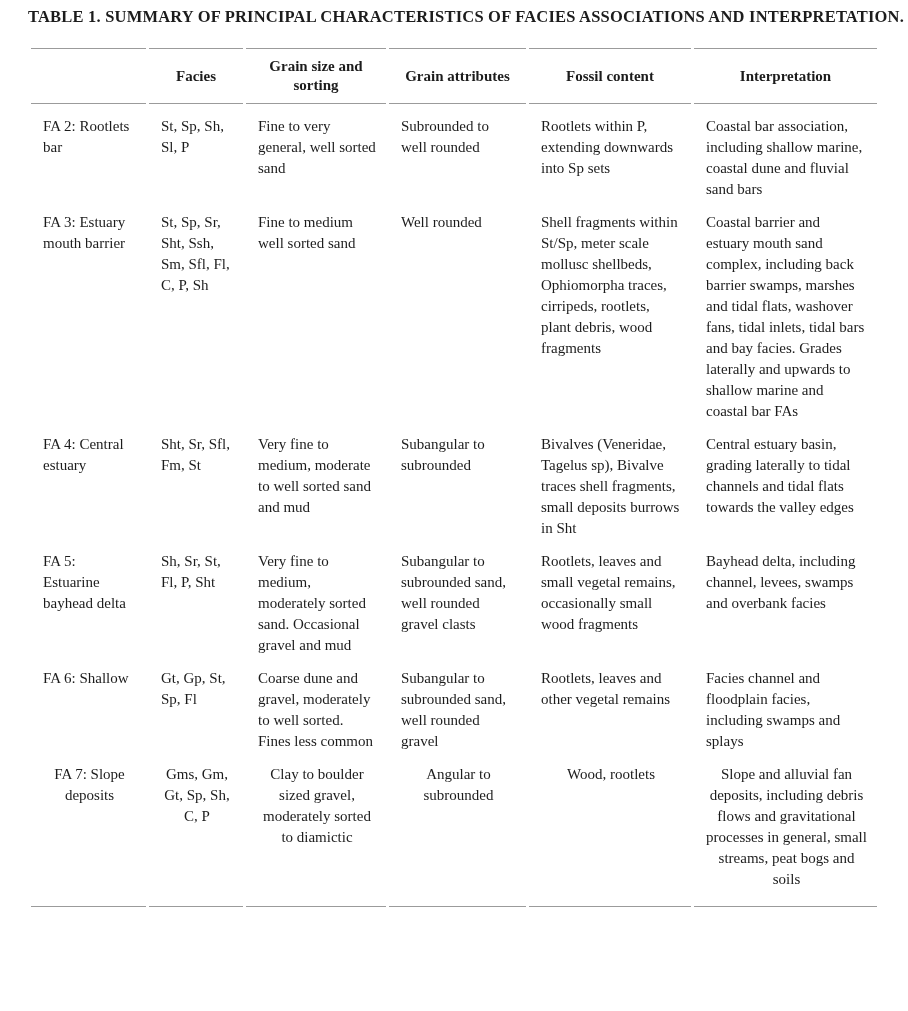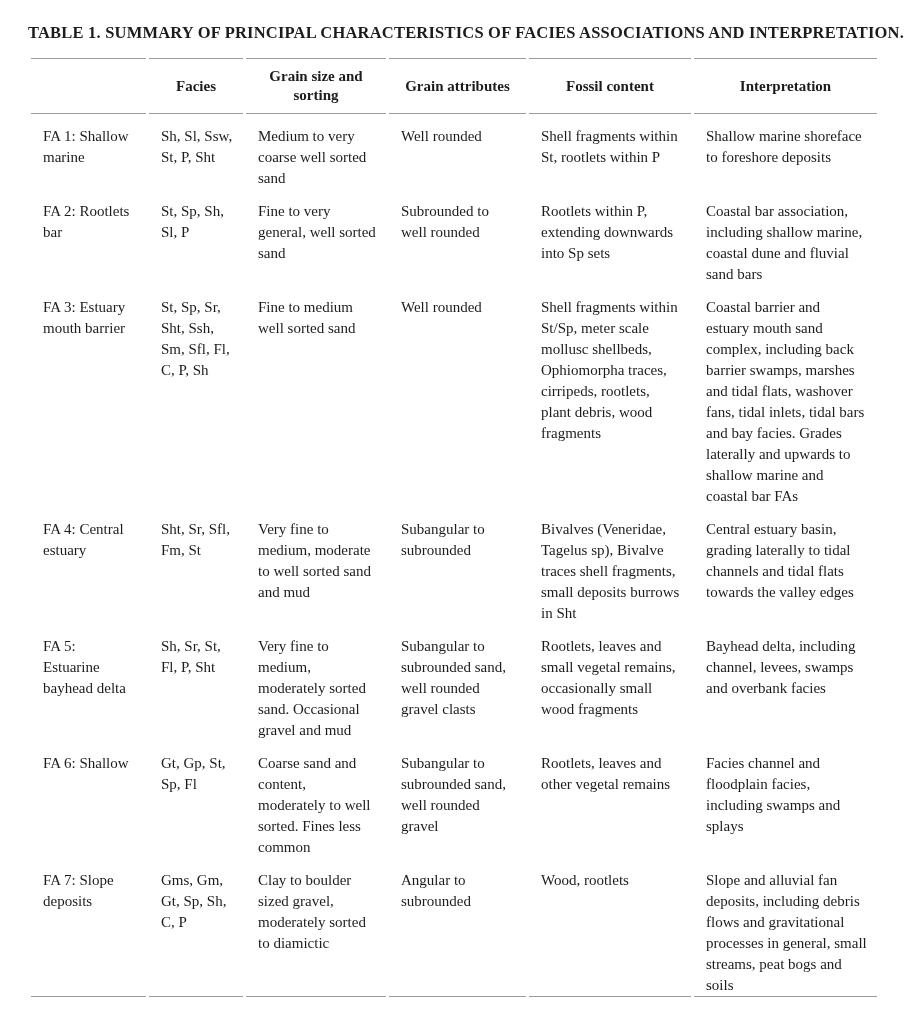--- a/index.html
+++ b/index.html
@@ -14,28 +14,28 @@
   .page {
     width: 908px;
     height: 1011px;
     padding: 7px 28px 0 28px;
   }
   .table-title {
     font-size: 16.5px;
     font-weight: bold;
     letter-spacing: 0.2px;
     white-space: nowrap;
-    margin-top: 16px;
+    margin-top: 0;
   }
   table.facies-table {
     border-collapse: separate;
     border-spacing: 3px 0;
     table-layout: fixed;
     width: 852px;
-    margin-top: 15px;
+    margin-top: 21px;
   }
   table.facies-table th {
     border-top: 1.5px solid #9b9b9b;
     border-bottom: 1.5px solid #9b9b9b;
     font-weight: bold;
     font-size: 15px;
     text-align: center;
     vertical-align: middle;
     padding: 8px 6px;
     height: 52px;
@@ -43,20 +43,22 @@
   }
   table.facies-table td {
     vertical-align: top;
     font-size: 15px;
     line-height: 21px;
     padding: 12px 10px 0 12px;
     overflow: hidden;
   }
   table.facies-table tr.last-row td {
     border-bottom: 1.5px solid #9b9b9b;
+    padding-bottom: 16px;
+    text-align: center;
   }
 </style>
 </head>
 <body>
 
 <div class="page">
 
   <div class="table-title">TABLE 1. SUMMARY OF PRINCIPAL CHARACTERISTICS OF FACIES ASSOCIATIONS AND INTERPRETATION.</div>
 
   <table class="facies-table">
@@ -72,28 +74,20 @@
       <tr>
         <th></th>
         <th>Facies</th>
         <th>Grain size and sorting</th>
         <th>Grain attributes</th>
         <th>Fossil content</th>
         <th>Interpretation</th>
       </tr>
     </thead>
     <tbody>
-      <tr>
-        <td>FA 1: Shallow marine</td>
-        <td>Sh, Sl, Ssw, St, P, Sht</td>
-        <td>Medium to very coarse well sorted sand</td>
-        <td>Well rounded</td>
-        <td>Shell fragments within St, rootlets within P</td>
-        <td>Shallow marine shoreface to foreshore deposits</td>
-      </tr>
       <tr>
         <td>FA 2: Rootlets bar</td>
         <td>St, Sp, Sh, Sl, P</td>
         <td>Fine to very general, well sorted sand</td>
         <td>Subrounded to well rounded</td>
         <td>Rootlets within P, extending downwards into Sp sets</td>
         <td>Coastal bar association, including shallow marine, coastal dune and fluvial sand bars</td>
       </tr>
       <tr>
         <td>FA 3: Estuary mouth barrier</td>
@@ -115,21 +109,21 @@
         <td>FA 5: Estuarine bayhead delta</td>
         <td>Sh, Sr, St, Fl, P, Sht</td>
         <td>Very fine to medium, moderately sorted sand. Occasional gravel and mud</td>
         <td>Subangular to subrounded sand, well rounded gravel clasts</td>
         <td>Rootlets, leaves and small vegetal remains, occasionally small wood fragments</td>
         <td>Bayhead delta, including channel, levees, swamps and overbank facies</td>
       </tr>
       <tr>
         <td>FA 6: Shallow</td>
         <td>Gt, Gp, St, Sp, Fl</td>
-        <td>Coarse sand and content, moderately to well sorted. Fines less common</td>
+        <td>Coarse dune and gravel, moderately to well sorted. Fines less common</td>
         <td>Subangular to subrounded sand, well rounded gravel</td>
         <td>Rootlets, leaves and other vegetal remains</td>
         <td>Facies channel and floodplain facies, including swamps and splays</td>
       </tr>
       <tr class="last-row">
         <td>FA 7: Slope deposits</td>
         <td>Gms, Gm, Gt, Sp, Sh, C, P</td>
         <td>Clay to boulder sized gravel, moderately sorted to diamictic</td>
         <td>Angular to subrounded</td>
         <td>Wood, rootlets</td>

